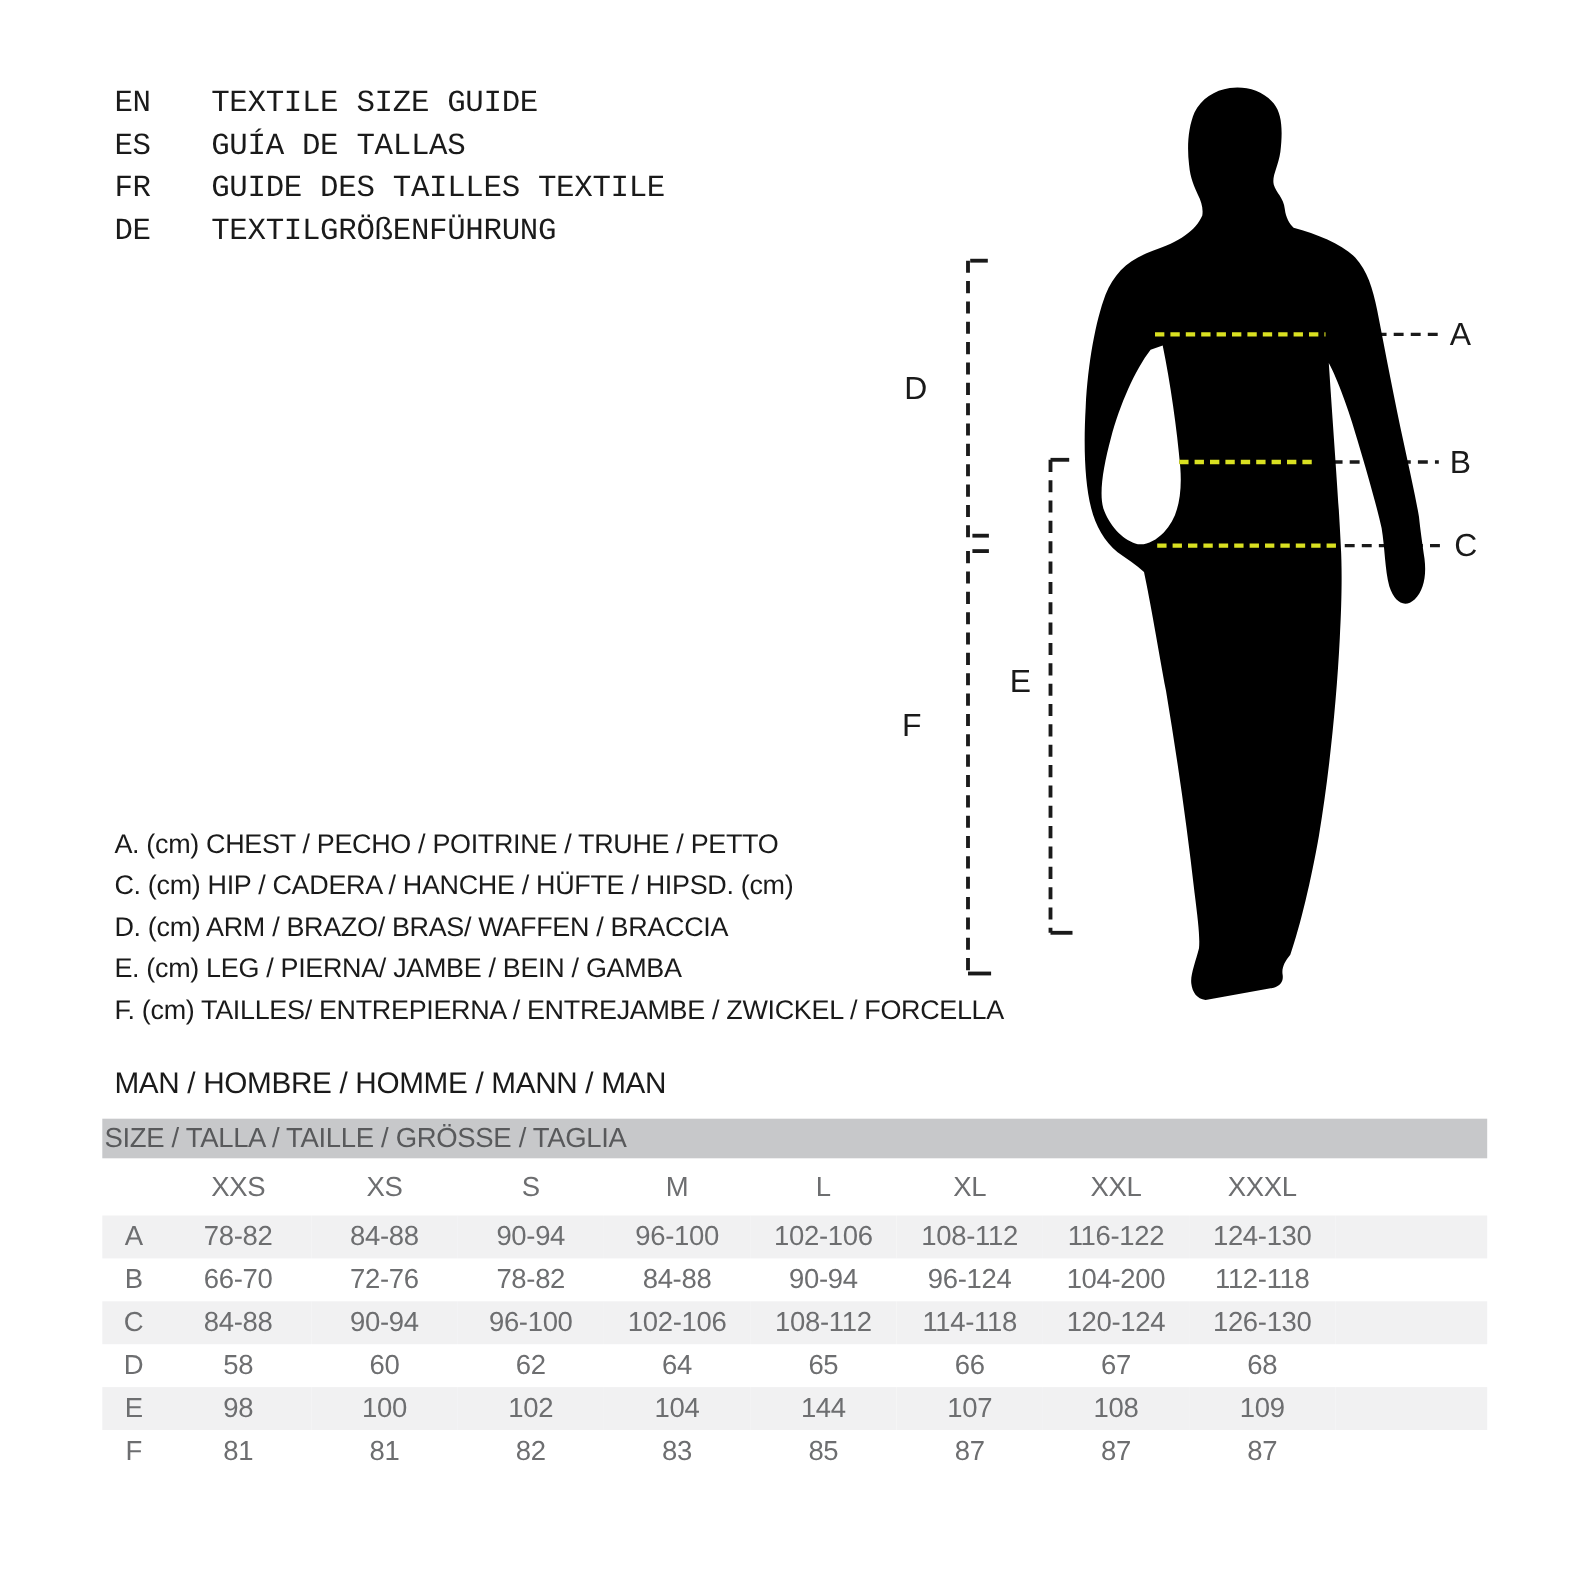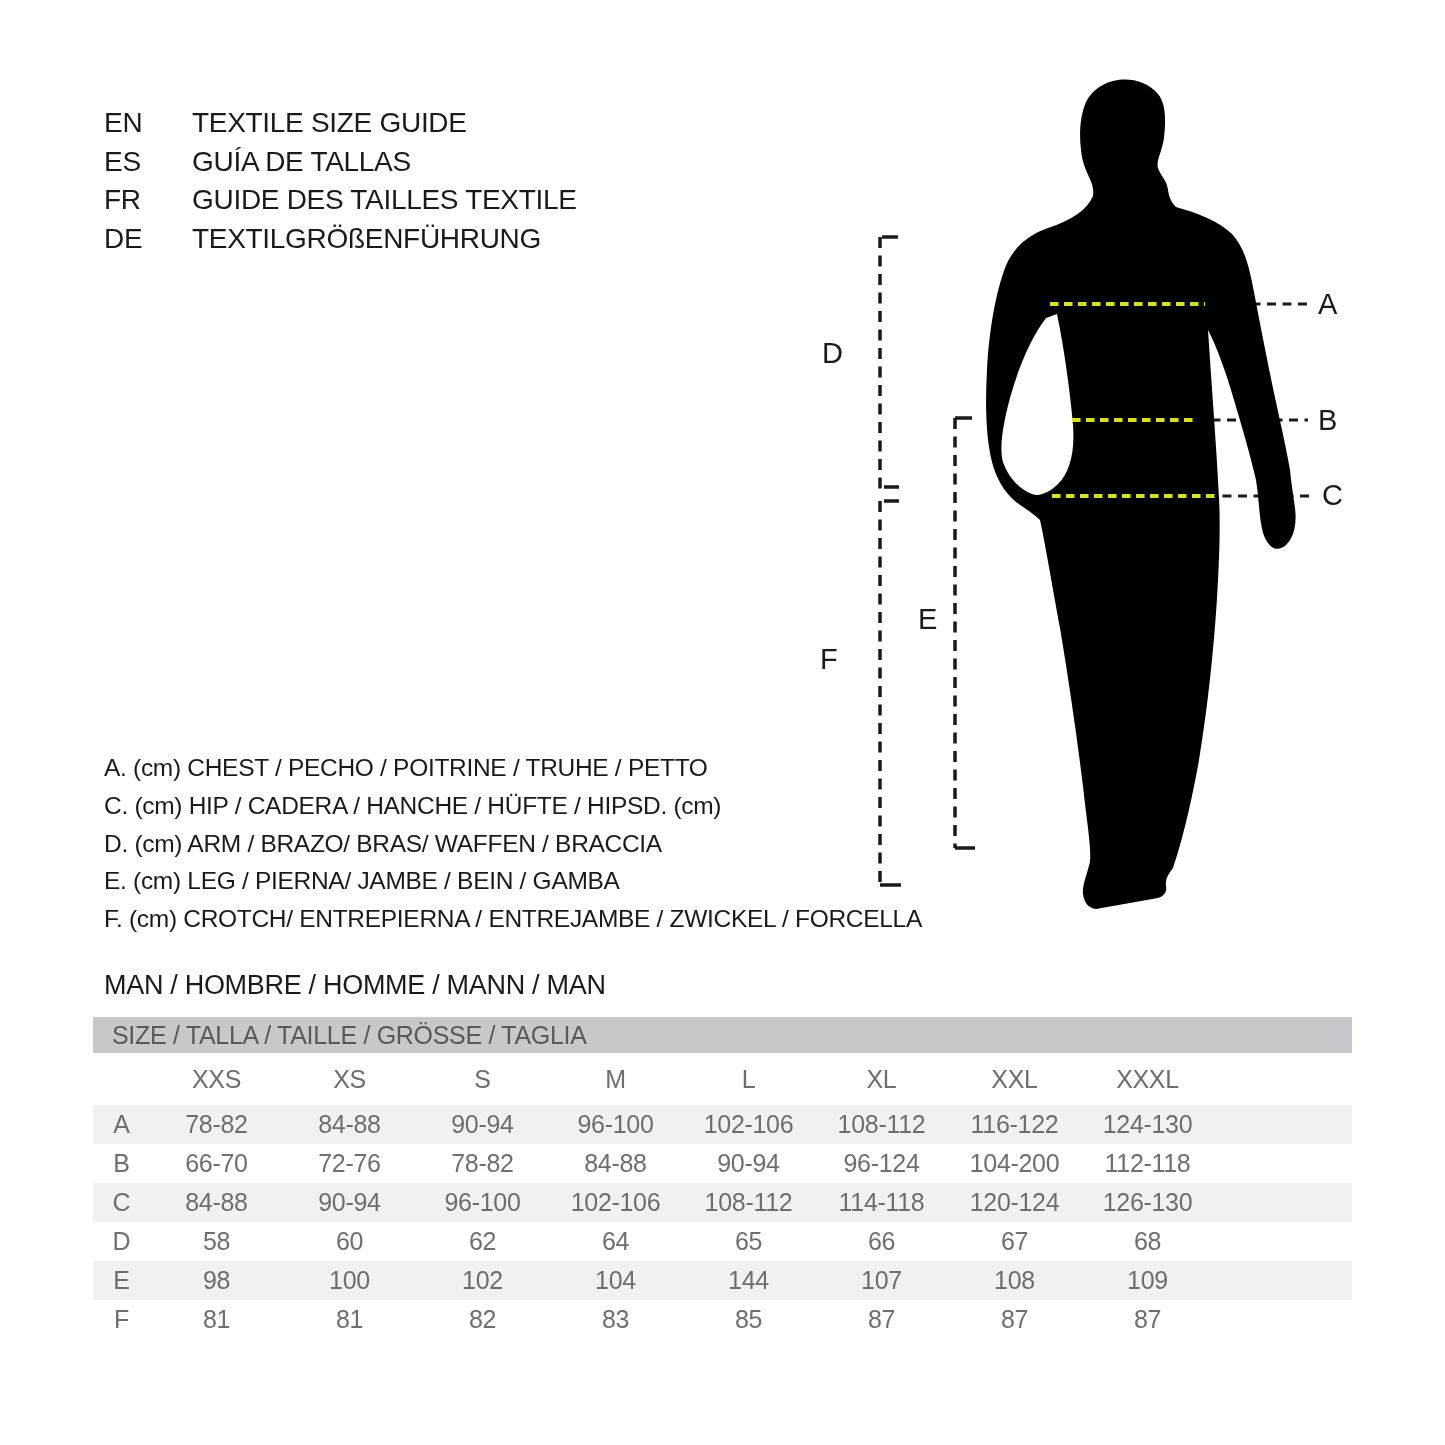--- a/index.html
+++ b/index.html
@@ -2,37 +2,37 @@
 <html><head>
 <meta charset="utf-8">
 <style>
   html,body{margin:0;padding:0;background:#ffffff;}
   body{
     width:1445px;height:1445px;position:relative;overflow:hidden;
     font-family:"Liberation Sans","DejaVu Sans",sans-serif;
     color:#1a1a1a;
   }
   
-  .lang-block{position:absolute;left:104px;top:104px;}
+  .lang-block{position:absolute;left:104px;top:76px;font-family:Liberation Mono, monospace;}
   .lang-row{display:flex;line-height:38.5px;font-size:28px;letter-spacing:-0.3px;white-space:nowrap;}
   .lang-code{width:88px;flex:0 0 88px;}
   
   .figure-wrap{position:absolute;left:760px;top:50px;width:600px;height:890px;}
   .figure-wrap svg{display:block;width:100%;height:100%;}
   .fig-label{font-family:"Liberation Sans","DejaVu Sans",sans-serif;font-size:29px;fill:#1a1a1a;}
   
   .meas-block{position:absolute;left:104px;top:719px;margin-top:30px;}
   .meas-row{line-height:37.8px;font-size:24.5px;letter-spacing:-0.3px;white-space:nowrap;}
   
   .gender-line{position:absolute;left:104px;top:970px;font-size:27px;letter-spacing:-0.3px;}
   
   .size-table-wrap{position:absolute;left:93px;top:1017px;width:1259px;}
   .size-table-header{
     height:36px;line-height:36px;background:#c7c8ca;color:#58595b;
-    font-size:25px;padding-left:19px;letter-spacing:-0.3px;
+    font-size:25px;padding-left:2px;letter-spacing:-0.3px;
   }
   table.size-table{width:100%;border-collapse:collapse;table-layout:fixed;color:#6d6e70;}
   table.size-table th,table.size-table td{
     font-weight:400;font-size:25px;text-align:center;padding:0;letter-spacing:-0.3px;
   }
   tr.size-cols-row th{height:52px;vertical-align:middle;}
   tbody tr{height:39px;}
   tbody tr.stripe{background:#f1f1f2;}
   td.row-label,th.row-label{text-align:left;padding-left:20px;}
 </style>
@@ -150,21 +150,21 @@
 <div class="meas-block" id="meas-block">
   <div class="meas-row">A. (cm) CHEST / PECHO / POITRINE / TRUHE / PETTO</div>
 
 
   <div class="meas-row">C. (cm) HIP / CADERA / HANCHE / HÜFTE / HIPSD. (cm)</div>
 
   <div class="meas-row">D. (cm) ARM / BRAZO/ BRAS/ WAFFEN / BRACCIA</div>
 
   <div class="meas-row">E. (cm) LEG / PIERNA/ JAMBE / BEIN / GAMBA</div>
 
-  <div class="meas-row">F. (cm) CROTCH/ ENTREPIERNA / ENTREJAMBE / ZWICKEL / FORCELLA</div>
+  <div class="meas-row">F. (cm) TAILLES/ ENTREPIERNA / ENTREJAMBE / ZWICKEL / FORCELLA</div>
 </div>
 
 <div class="gender-line">MAN / HOMBRE / HOMME / MANN / MAN</div>
 
 <div class="size-table-wrap">
   <div class="size-table-header">SIZE / TALLA / TAILLE / GRÖSSE / TAGLIA</div>
   <table class="size-table">
     <colgroup>
       <col style="width:57px">
       <col style="width:133px">

